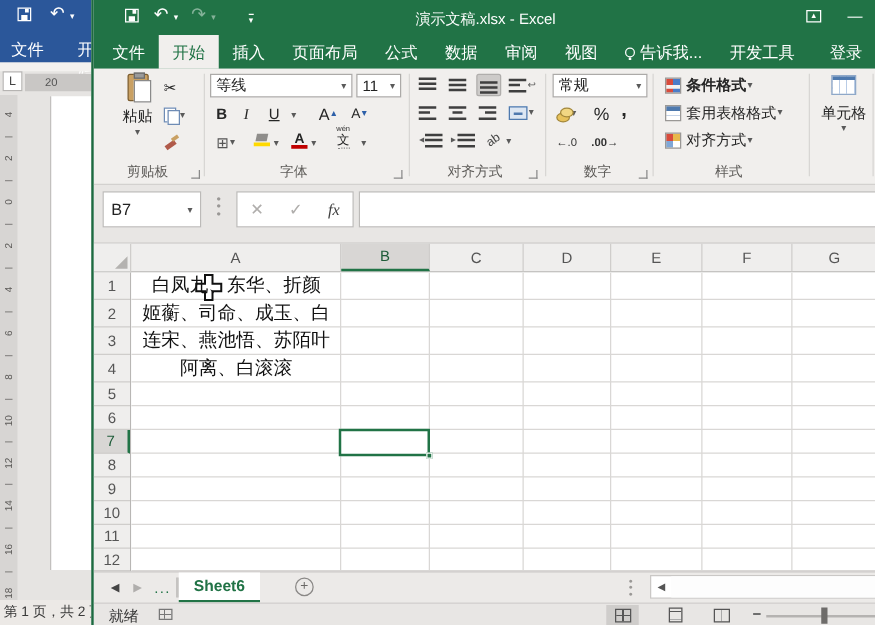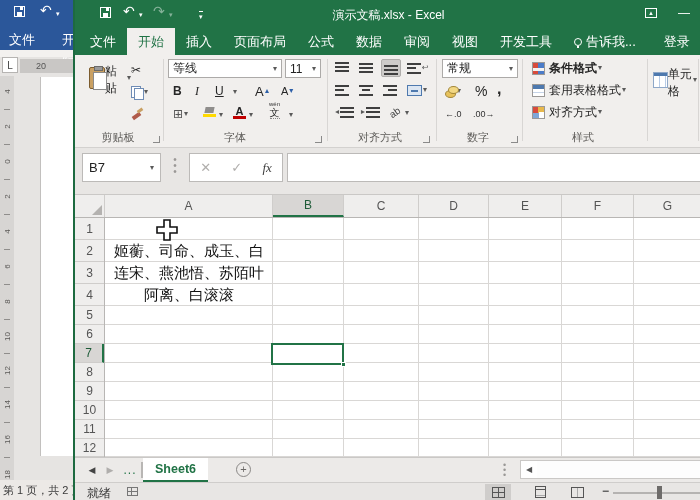--- a/index.html
+++ b/index.html
@@ -34,21 +34,21 @@
   .x-tabs{left:0;top:28px;width:627px;height:27px;background:#217346;display:flex;align-items:stretch;padding-left:4px;color:#fff;font-size:13px;}
   .x-tab{padding:0 11px;display:flex;align-items:center;cursor:default;}
   .x-tab.active{background:#f1efed;color:#217346;}
   .x-ribbon{left:0;top:55px;width:627px;height:93px;background:#f1efed;border-bottom:1px solid #d3d1cf;color:#262626;font-size:12px;}
   .gsep{position:absolute;top:4px;bottom:6px;width:1px;background:#d8d6d4;}
   .glabel{position:absolute;bottom:2px;font-size:11px;color:#5d5b58;text-align:center;}
   .launcher{position:absolute;bottom:4px;width:7px;height:7px;border-right:1px solid #8a8a8a;border-bottom:1px solid #8a8a8a;}
   .combo{position:absolute;background:#fff;border:1px solid #aciaca;border:1px solid #acaaa8;height:19px;display:flex;align-items:center;justify-content:space-between;padding:0 4px;font-size:12px;color:#222;}
   .rbtn{position:absolute;display:flex;align-items:center;gap:1px;justify-content:center;height:18px;padding:0 2px;border-radius:2px;}
   .rbtn.on{background:#cdcbc9;border:1px solid #b0aeac;}
-  .bigbtn{position:absolute;display:flex;flex-direction:row;align-items:center;justify-content:space-between;}
+  .bigbtn{position:absolute;display:flex;flex-direction:column;align-items:center;justify-content:space-between;}
   
   .clipboard-ic{width:17px;height:22px;background:#c9a063;border:1px solid #7c5c2e;border-radius:2px;position:relative;}
   .clipboard-ic::before{content:"";position:absolute;left:4px;top:-2px;width:7px;height:3px;background:#9a9a9a;border:1px solid #6a6a6a;}
   .clipboard-ic::after{content:"";position:absolute;right:-3px;top:4px;width:12px;height:16px;background:#fff;border:1px solid #8a8a8a;}
   .copy-ic{width:12px;height:12px;position:relative;}
   .copy-ic::before,.copy-ic::after{content:"";position:absolute;width:8px;height:10px;background:#fff;border:1px solid #6f8cb5;}
   .copy-ic::before{left:0;top:0;}
   .copy-ic::after{left:3px;top:2px;}
   .brush-ic{width:12px;height:12px;position:relative;}
   .brush-ic::before{content:"";position:absolute;left:1px;top:6px;width:9px;height:4px;background:#b05a4a;transform:rotate(-35deg);}
@@ -202,25 +202,25 @@
 
     <div class="abs x-tabs">
       <span class="x-tab">文件</span>
       <span class="x-tab active">开始</span>
       <span class="x-tab">插入</span>
       <span class="x-tab">页面布局</span>
       <span class="x-tab">公式</span>
       <span class="x-tab">数据</span>
       <span class="x-tab">审阅</span>
       <span class="x-tab">视图</span>
-      <span class="x-tab">开发工具</span>
       <span class="x-tab">
           <span class="bulb"></span>
           <span>告诉我...</span>
         </span>
+      <span class="x-tab">开发工具</span>
       <span class="x-tab" style="margin-left:6px;">登录</span>
     </div>
 
     <div class="abs x-ribbon">
 
       <div class="bigbtn" style="left:14px;top:4px;width:42px;">
         <span class="clipboard-ic"></span>
         <span style="margin-top:4px;">粘贴</span>
         <span class="dd">▾</span>
       </div>
@@ -361,21 +361,21 @@
           <span>常规</span>
           <span class="dd">▾</span>
         </div>
       <span class="rbtn" style="left:368px;top:27px;">
           <span class="coin"></span>
           <span class="dd">▾</span>
         </span>
       <span class="rbtn" style="left:398px;top:27px;font-size:14px;">%</span>
       <span class="rbtn" style="left:420px;top:25px;font-size:16px;font-weight:bold;">,</span>
       <span class="rbtn decbtn" style="left:368px;top:50px;">←.0</span>
-      <span class="rbtn decbtn" style="left:396px;top:50px;">.00→</span>
+      <span class="rbtn decbtn" style="left:396px;top:50px;font-weight:bold;">.00→</span>
       <span class="glabel" style="left:380px;width:46px;">数字</span>
       <span class="launcher" style="left:436px;"></span>
       <div class="gsep" style="left:447px;"></div>
 
       <span class="rbtn" style="left:455px;top:4px;">
           <span class="cf-ic"></span>
           <span style="margin-left:3px;font-weight:bold;">条件格式</span>
           <span class="dd">▾</span>
         </span>
       <span class="rbtn" style="left:455px;top:26px;">
@@ -456,20 +456,21 @@
         <div class="vline" style="left: 456px;"></div>
         <div class="vline" style="left: 383px;"></div>
         <div class="vline" style="left: 313px;"></div>
         <div class="vline" style="left: 238px;"></div>
         <div class="vline" style="left: 167px;"></div>
       <div class="selbox"></div>
       <div class="selhandle"></div>
       <svg class="crosscursor" width="24" height="24" viewBox="0 0 24 24">
         <path d="M9 2h6v7h7v6h-7v7H9v-7H2V9h7z" fill="#ffffff" stroke="#111111" stroke-width="1.6"></path>
       </svg>
+    <div class="celltext" style="top: 0px; line-height: 22px;">白凤九、东华、折颜</div>
         <div class="celltext" style="top: 22px; line-height: 22px;">姬蘅、司命、成玉、白</div>
         <div class="celltext" style="top: 66px; line-height: 22px;">阿离、白滚滚</div>
         <div class="celltext" style="top: 44px; line-height: 22px;">连宋、燕池悟、苏陌叶</div>
       </div>
 
     <div class="abs sheetbar">
       <span class="nav" style="margin-left:8px;">◀</span>
       <span class="nav dis">▶</span>
       <span class="nav" style="width:22px;font-size:12px;color:#217346;letter-spacing:1px;">...</span>
       <span class="stsep"></span>

